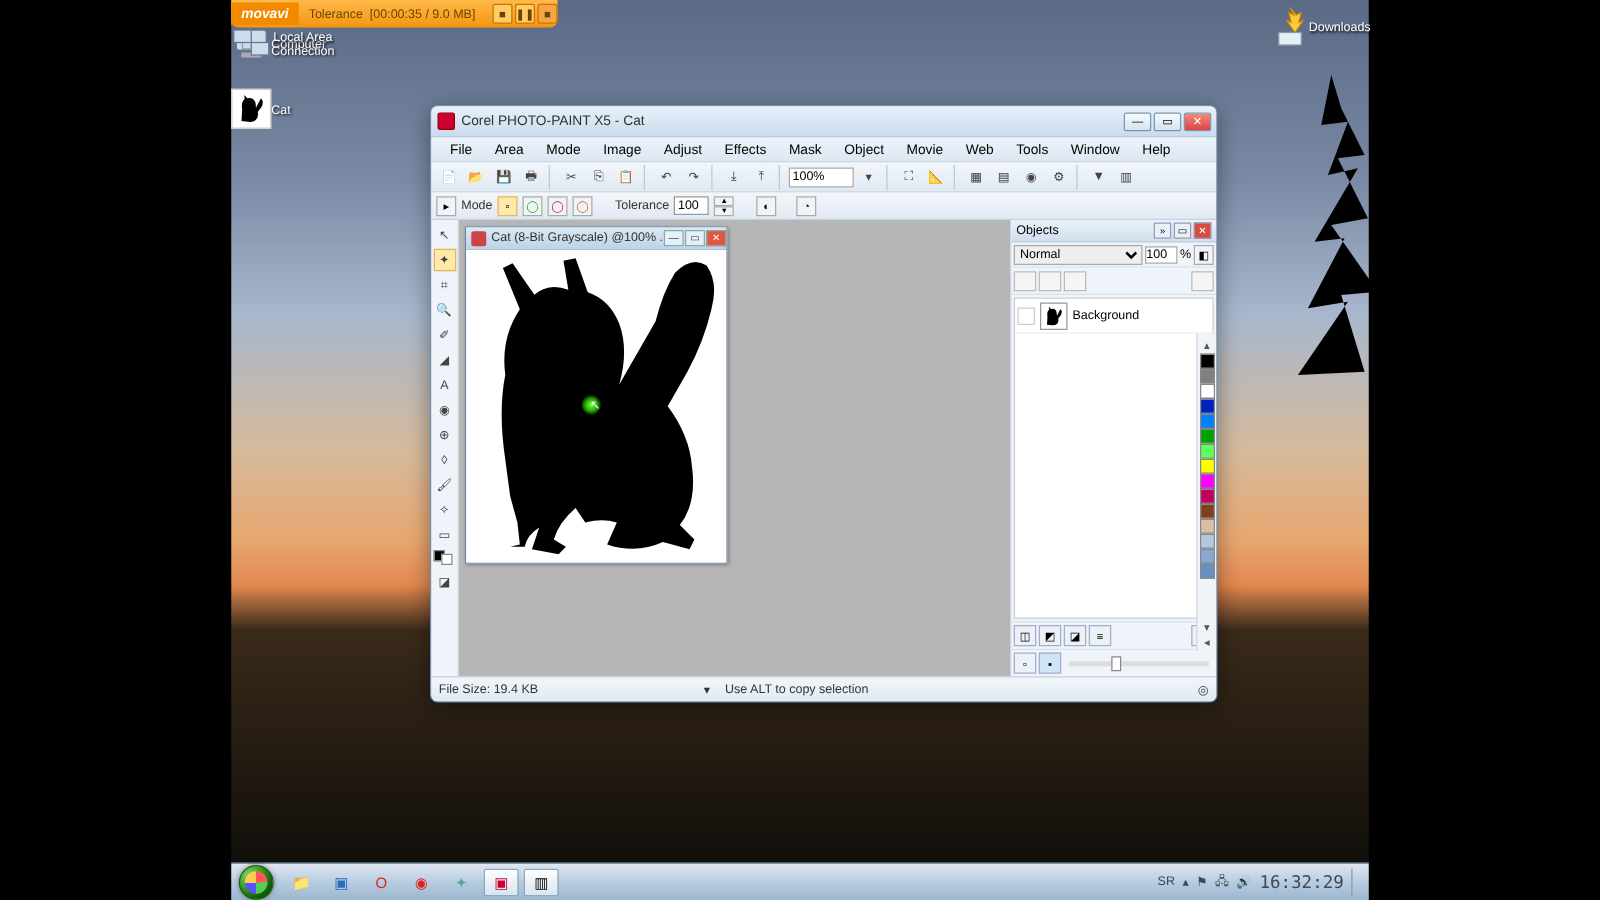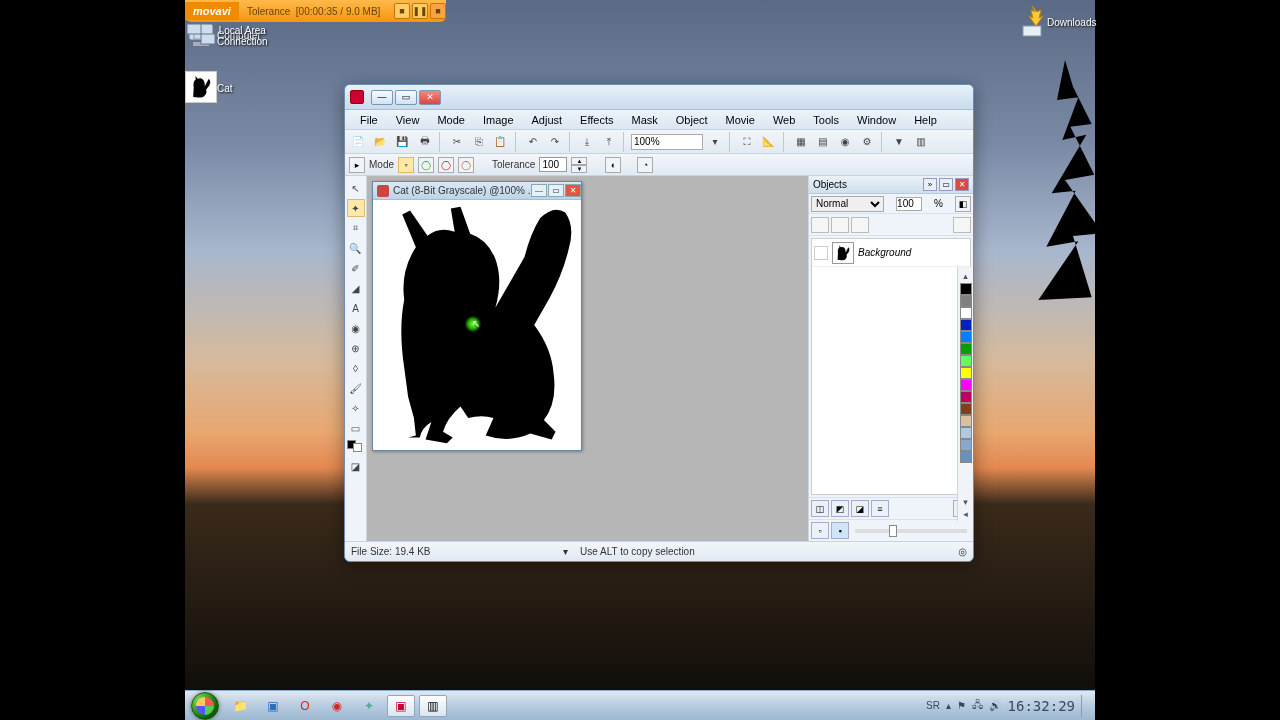--- a/index.html
+++ b/index.html
@@ -30,21 +30,21 @@
 .winbtns { display:flex; margin-right:4px; }
 .winbtn { width:22px;height:15px;border:1px solid #7a98b4;background:linear-gradient(180deg,#f5faff,#d5e3f0);margin-left:2px;font-size:9px;display:flex;align-items:center;justify-content:center;border-radius:2px; }
 .winbtn.close { background:linear-gradient(180deg,#f48a76,#d44);color:#fff; }
 
 .menubar { height:20px; background:linear-gradient(180deg,#ecf3f9,#dce7f2); display:flex; align-items:center; padding:0 6px; font-size:11px; border-bottom:1px solid #c2d3e2; }
 .menubar span { padding:2px 9px; cursor:default; }
 
 .toolbar { height:24px; background:linear-gradient(180deg,#f2f6fa,#e1e9f2); display:flex; align-items:center; padding:0 4px; border-bottom:1px solid #c6d4e0; gap:2px; }
 .tbtn { width:20px;height:20px;border:1px solid transparent; display:flex;align-items:center;justify-content:center;font-size:10px;color:#444; }
 .tsep { width:4px;height:20px;border-left:1px solid #bcc;margin:0 2px; }
-.zoomsel { width:72px;height:16px;font-size:10px;border:1px solid #aaa;background:#fff;padding:0 2px; }
+.zoomsel { width:52px;height:16px;font-size:10px;border:1px solid #aaa;background:#fff;padding:0 2px; }
 
 .propbar { height:22px; background:linear-gradient(180deg,#f2f6fa,#e1e9f2); display:flex; align-items:center; padding:0 4px; border-bottom:1px solid #c6d4e0; font-size:10px; gap:4px; }
 .propbar .lbl { color:#333; }
 .numfld { width:28px;height:15px;border:1px solid #999;background:#fff;font-size:10px;padding:0 2px; }
 .sbtn { width:16px;height:16px;border:1px solid #aaa;background:#f0f4f8;display:flex;align-items:center;justify-content:center;font-size:9px; }
 
 .workarea { position:relative; height: calc(100% - 25px - 20px - 24px - 22px - 20px); background:#b6b6b6; display:flex; }
 
 
 .toolbox { width:22px; background:#eef4fa; border-right:1px solid #cbd6e2; display:flex;flex-direction:column;padding:2px 0; }
@@ -72,31 +72,31 @@
 .cursor-dot { position:absolute; left:92px; top:116px; width:16px;height:16px;border-radius:50%;
   background:radial-gradient(circle,#6eff4a 0%,#2bb500 40%, transparent 75%); }
 .cursor-arrow { position:absolute;left:99px;top:118px;color:#fff;font-size:10px; }
 
 
 .docker { width:165px; background:#eef4fa; border-left:1px solid #cbd6e2; display:flex;flex-direction:column; font-size:10px; }
 .docker .dhdr { height:18px;background:linear-gradient(180deg,#eaf2f9,#d0dfed);display:flex;align-items:center;padding:0 4px;border-bottom:1px solid #b8c9d8;}
 .docker .dhdr .t{flex:1;}
 .docker .dhdr .b{width:14px;height:13px;border:1px solid #99b;background:#e8eff7;margin-left:2px;font-size:8px;display:flex;align-items:center;justify-content:center;}
 .docker .dhdr .b.cl{background:#d84c3e;color:#fff;}
-.blendrow{height:20px;display:flex;align-items:center;padding:2px;gap:12px;border-bottom:1px solid #d8e2ec;}
+.blendrow{height:20px;display:flex;align-items:center;padding:2px;gap:2px;border-bottom:1px solid #d8e2ec;}
 .blendrow select{flex:1;height:16px;font-size:10px;border:1px solid #aaa;}
 .blendrow input{width:26px;height:14px;font-size:10px;border:1px solid #aaa;}
 .lockrow{height:22px;display:flex;align-items:center;padding:2px;gap:2px;border-bottom:1px solid #d8e2ec;}
 .lockrow .lk{width:18px;height:16px;border:1px solid #bbb;background:#f5f5f5;}
 .objlist{flex:1;background:#fff;border:1px solid #ccc;margin:2px;overflow:auto;}
 .objitem{display:flex;align-items:center;height:28px;border-bottom:1px solid #eee;padding:2px;}
 .objitem .eye{width:14px;height:14px;border:1px solid #ccc;margin-right:4px;}
 .objitem .thumb{width:22px;height:22px;border:1px solid #999;background:#fff;margin-right:4px;display:flex;align-items:center;justify-content:center;}
 .objitem .thumb svg{width:18px;height:18px;}
-.objitem .nm{font-style:italic;}
+.objitem .nm{}
 .objbtns{height:22px;display:flex;align-items:center;padding:2px;gap:2px;border-top:1px solid #d8e2ec;}
 .objbtns .ob{width:18px;height:17px;border:1px solid #aac;background:#eaf2f8;font-size:9px;display:flex;align-items:center;justify-content:center;}
 
 
 .palette { position:absolute;right:0;top:91px;width:16px;bottom:20px;background:#f0f4f8;border-left:1px solid #ccd6e0;display:flex;flex-direction:column;align-items:center;padding-top:4px;}
 .swatch{width:12px;height:12px;margin-bottom:0;border:1px solid #888;}
 .palette .arr{font-size:9px;color:#555;height:12px;}
 
 .statusbar { position:absolute;bottom:0;left:0;right:0;height:20px;background:linear-gradient(180deg,#f2f6fa,#e1e9f2);border-top:1px solid #c6d4e0;display:flex;align-items:center;font-size:10px;color:#333;padding:0 6px;gap:12px;}
 .statusbar .f{width:200px;}
@@ -183,30 +183,31 @@
   <div class="txt"><span>Tolerance</span>&nbsp;&nbsp;<span>[00:00:35 / 9.0 MB]</span></div>
   <div style="flex:1"></div>
   <div class="recbtn">■</div>
   <div class="recbtn">❚❚</div>
   <div class="recbtn" style="background:#f6a542">■</div>
 </div>
 
 <div class="appwin">
   <div class="titlebar">
     <div class="tico"></div>
+    <div class="ttl">Corel PHOTO-PAINT X5 - Cat</div>
     <div class="winbtns">
       <div class="winbtn">—</div>
       <div class="winbtn">▭</div>
       <div class="winbtn close">✕</div>
     </div>
   </div>
 
   <div class="menubar">
     <span>File</span>
-    <span>View</span>
+    <span>Area</span>
     <span>Mode</span>
     <span>Image</span>
     <span>Adjust</span>
     <span>Effects</span>
     <span>Mask</span>
     <span>Object</span>
     <span>Movie</span>
     <span>Web</span>
     <span>Tools</span>
     <span>Window</span>

